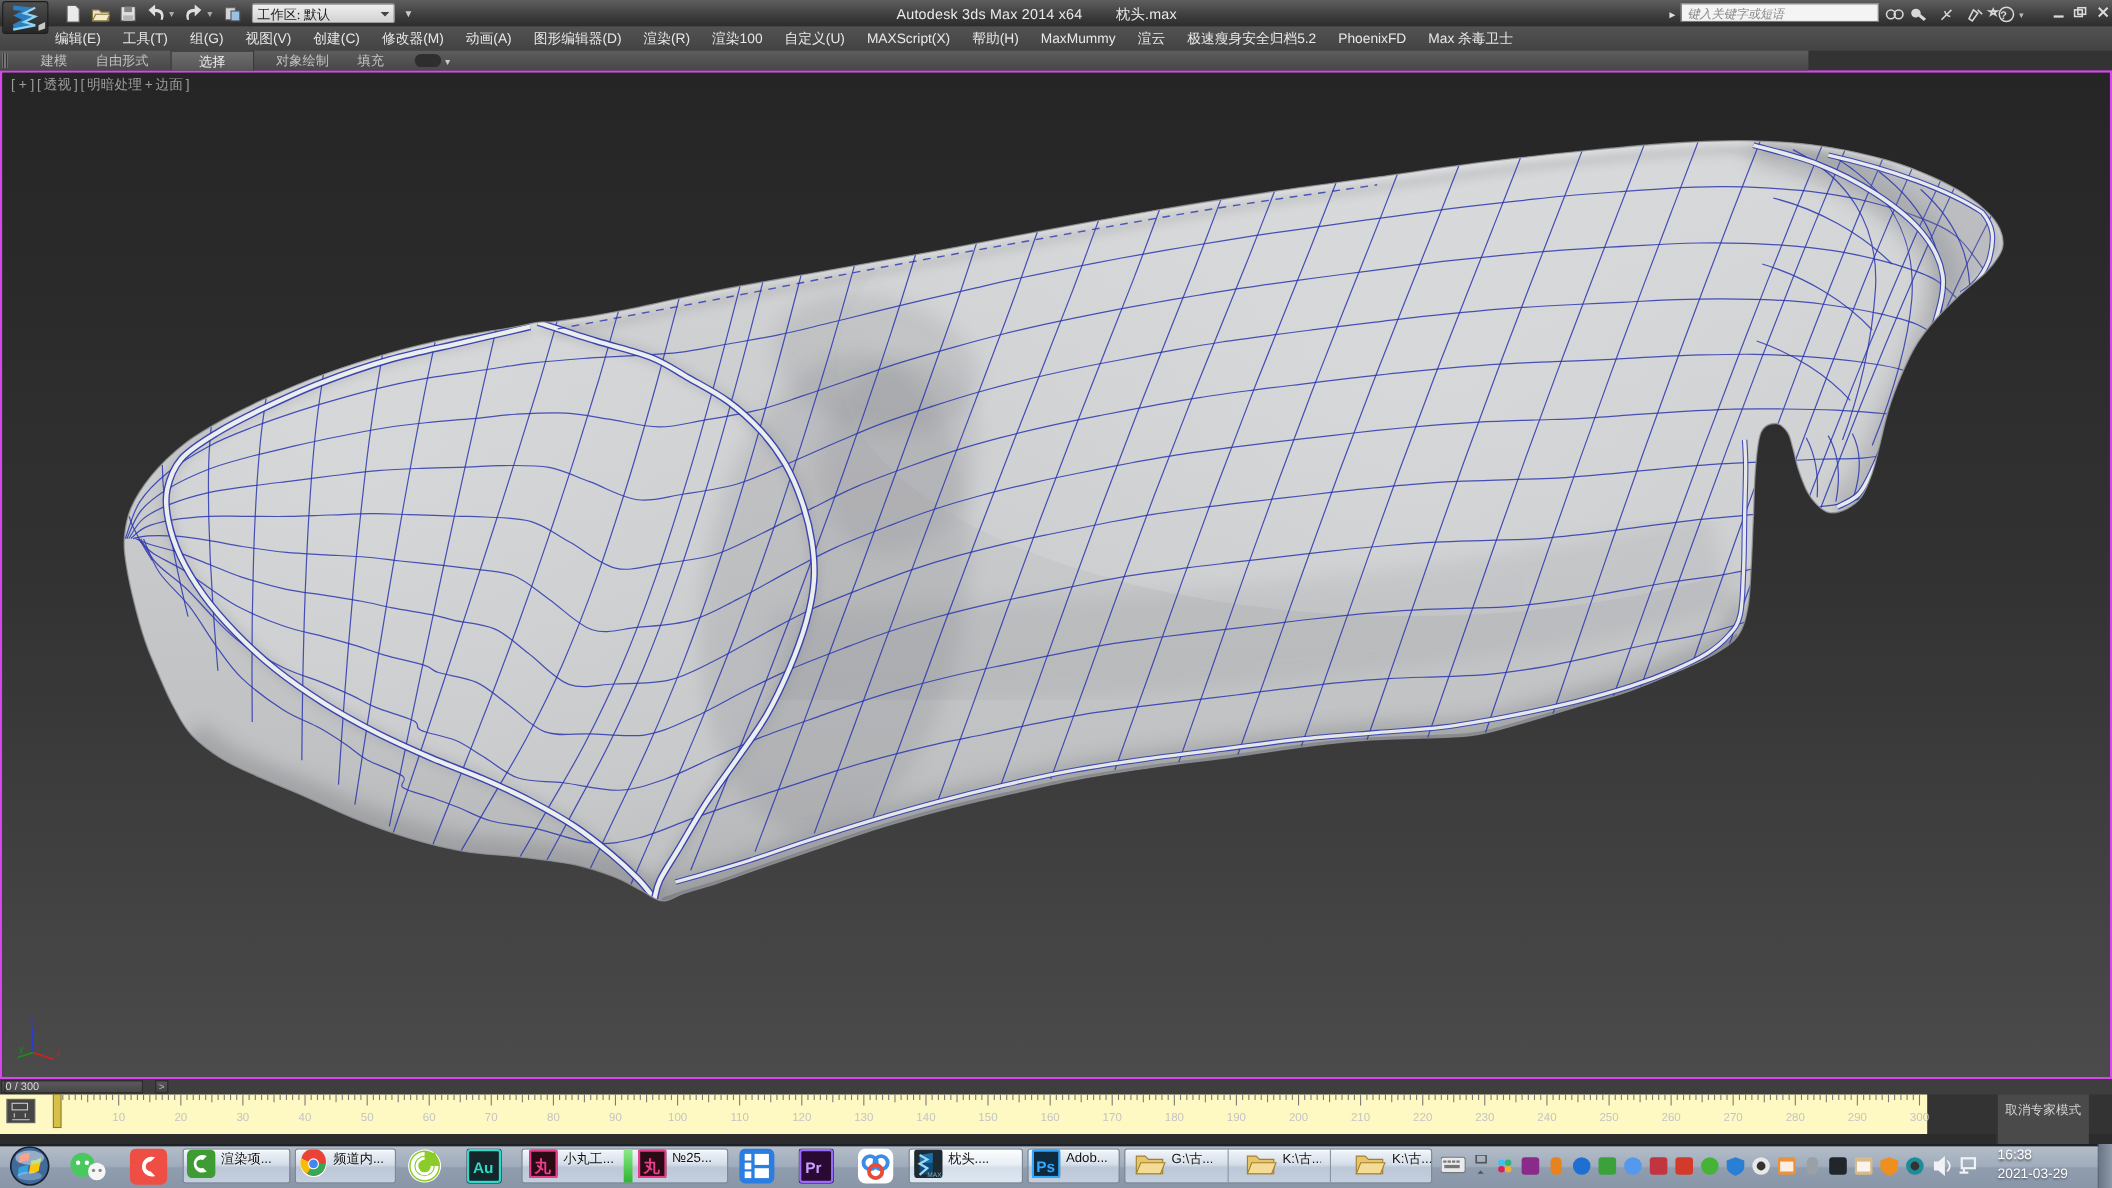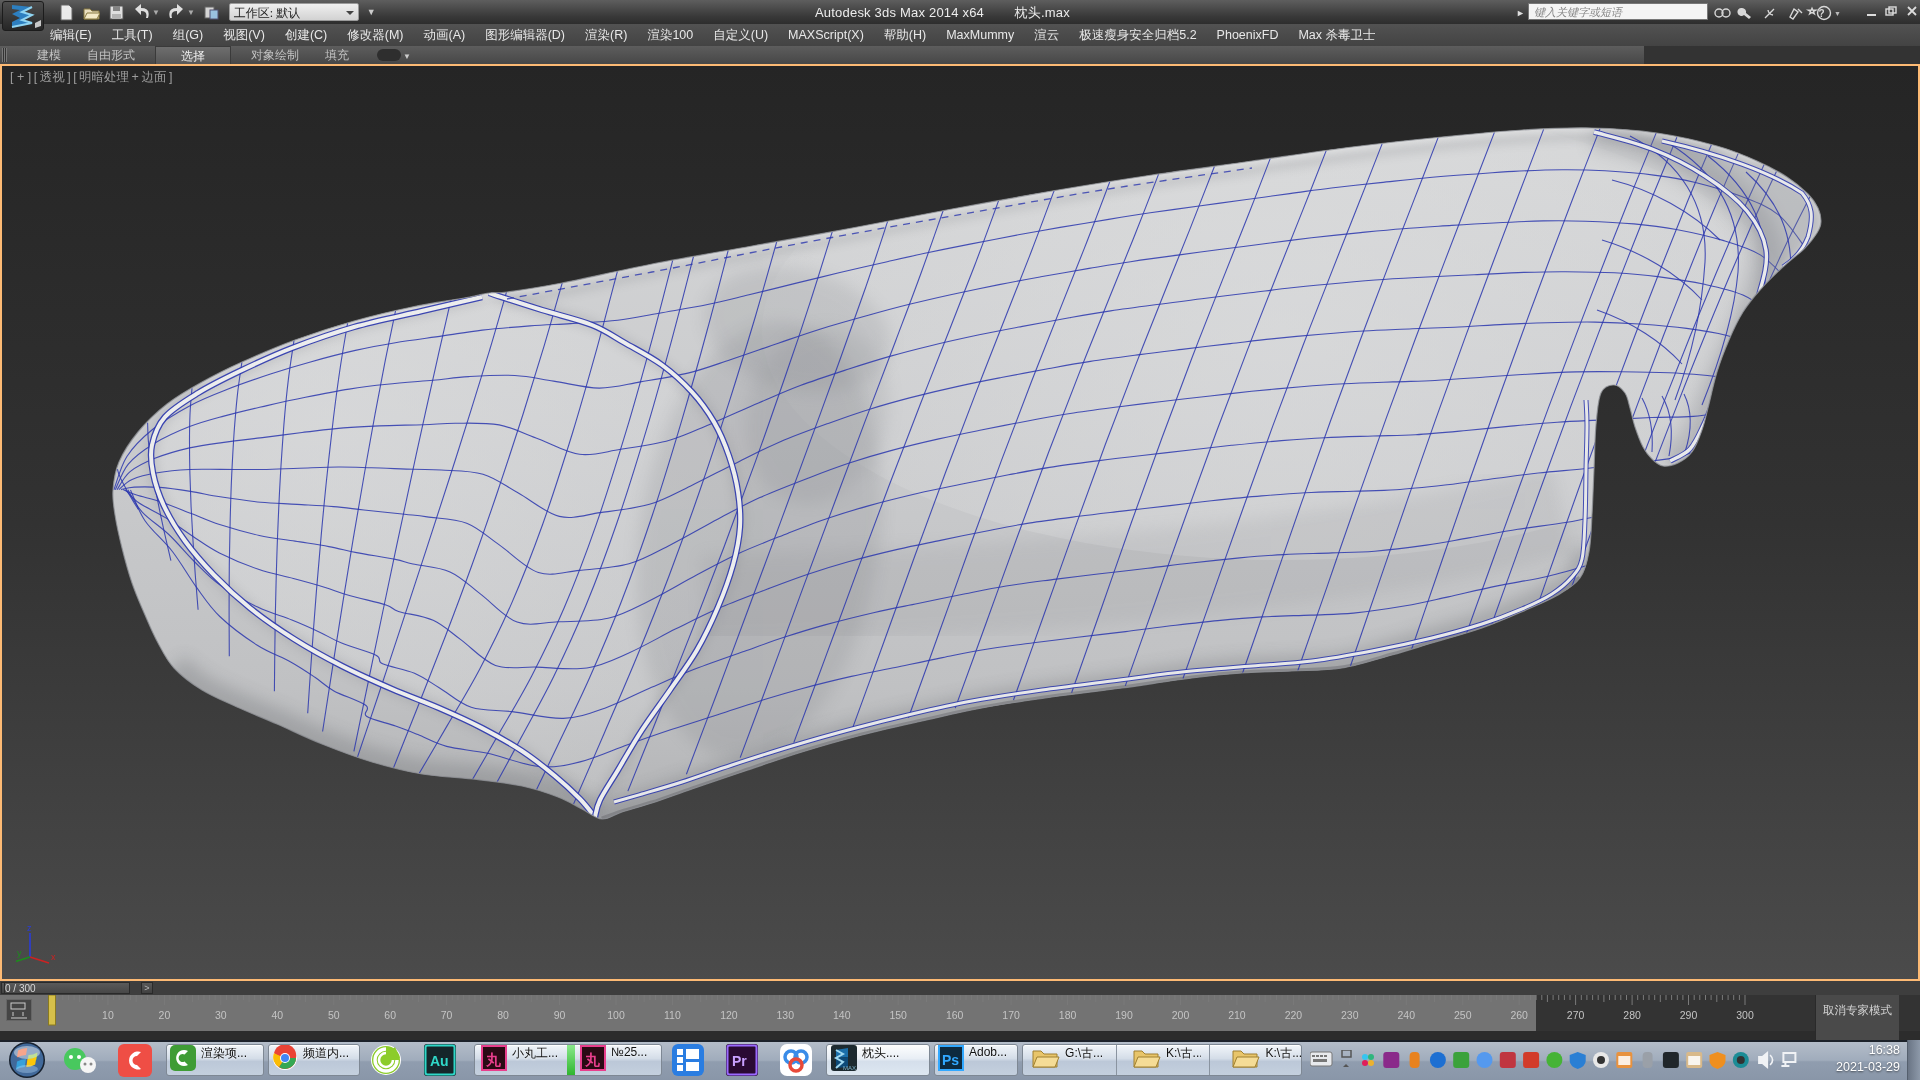--- a/index.html
+++ b/index.html
@@ -24,40 +24,40 @@
 
 #ribbon { position:absolute; left:0; top:46px; width:1644px; height:18px;
   background:linear-gradient(#5d5d5d,#474747); color:#c2c2c2; font-size:12px; display:flex; align-items:center; }
 #ribbon .tab { margin:0 13px; }
 #ribbon .seltab { background:linear-gradient(#6e6e6e,#565656); border:1px solid #3a3a3a; border-bottom:none;
   color:#f0f0f0; padding:1px 25px 2px 25px; margin:0 7px; height:18px; }
 #grip { position:absolute; left:2px; top:48px; width:5px; height:14px;
   background:repeating-linear-gradient(90deg,#777 0 1px,#333 1px 2px); }
 
 #viewport { position:absolute; left:0; top:64px; width:1920px; height:917px;
-  border:2px solid #fdba74; overflow:hidden; }
+  border:2px solid #d946ef; overflow:hidden; }
 #vplabel { position:absolute; left:8px; top:3px; color:#9d9d9d; font-size:12.5px; }
 
 #sliderrow { position:absolute; left:0; top:981px; width:1920px; height:14px; background:#3e3e3e; }
 #slidertrack { position:absolute; left:4px; top:1px; width:126px; height:12px; background:linear-gradient(#5a5a5a,#474747); border:1px solid #2a2a2a; color:#d8d8d8; font-size:10px; line-height:11px; }
 .sbtn { position:absolute; top:1px; width:12px; height:12px; background:linear-gradient(#585858,#404040); border:1px solid #2a2a2a; color:#bbb; font-size:9px; text-align:center; line-height:11px; }
-#rulerrow { position:absolute; left:0; top:995px; width:1536px; height:36px; background:#737373; }
+#rulerrow { position:absolute; left:0; top:995px; width:1752px; height:36px; background:#fef9c3; }
 #rulerrow .icon { position:absolute; left:6px; top:4px; width:26px; height:22px; border:1px solid #666; background:#454545; }
 #statusstrip { position:absolute; left:0; top:1031px; width:1920px; height:9px; background:#2c2c2c; }
 #expertbox { position:absolute; left:1815px; top:995px; width:84px; height:45px; background:#4a4a4a; border-left:1px solid #2a2a2a; color:#d5d5d5; font-size:11.5px; text-align:center; line-height:30px; }
 
 #taskbar { position:absolute; left:0; top:1040px; width:1920px; height:40px;
   background:linear-gradient(#b4bdc9 0%, #a0acbc 48%, #909daf 52%, #8996a8 100%);
   border-top:2px solid #1d222a; }
 .tbtn { position:absolute; top:1044px; height:32px; border-radius:3px;
   background:linear-gradient(#f2f6fa, #d4dde8 45%, #bcc8d8 55%, #c4d0de);
   border:1px solid #7e8894; box-shadow:inset 0 1px 0 #fff; display:flex; align-items:flex-start;
   color:#1a1a1a; font-size:12px; }
 .tbtn .txt { color:#111; text-shadow:0 1px 2px rgba(255,255,255,0.8); margin-left:5px; white-space:nowrap; overflow:hidden; }
-#clock { position:absolute; right:20px; top:1042px; width:84px; color:#fff; font-size:12.5px; text-align:right; text-shadow:0 1px 2px rgba(0,0,0,0.55); line-height:17px; }
+#clock { position:absolute; right:20px; top:1042px; width:84px; color:#fff; font-size:12.5px; text-align:left; text-shadow:0 1px 2px rgba(0,0,0,0.55); line-height:17px; }
 #showdesk { position:absolute; right:0; top:1040px; width:13px; height:40px; background:linear-gradient(90deg,#6a7585,#8d99a9); border-left:1px solid #55606e; }
 </style></head>
 <body>
 
 <div id="viewport">
     <svg width="1920" height="915" viewBox="0 66 1920 915" style="position:absolute;left:0;top:0">
 <defs>
 <clipPath id="pc">
           <path d="M111.0,490.0C111.7,481.2 112.8,471.7 117.0,462.0C121.2,452.3 128.0,441.7 136.0,432.0C144.0,422.3 154.3,412.3 165.0,404.0C175.7,395.7 187.5,389.0 200.0,382.0C212.5,375.0 224.5,369.0 240.0,362.0C255.5,355.0 274.3,346.8 293.0,340.0C311.7,333.2 332.5,326.5 352.0,321.0C371.5,315.5 391.7,310.8 410.0,307.0C428.3,303.2 449.2,300.3 462.0,298.0C474.8,295.7 479.8,294.0 487.0,293.0C494.2,292.0 492.8,293.7 505.0,292.0C517.2,290.3 535.8,287.7 560.0,283.0C584.2,278.3 618.3,270.2 650.0,264.0C681.7,257.8 716.7,252.0 750.0,246.0C783.3,240.0 816.7,234.2 850.0,228.0C883.3,221.8 916.7,215.2 950.0,209.0C983.3,202.8 1016.7,196.7 1050.0,191.0C1083.3,185.3 1116.7,180.0 1150.0,175.0C1183.3,170.0 1216.7,165.7 1250.0,161.0C1283.3,156.3 1318.3,151.0 1350.0,147.0C1381.7,143.0 1411.7,139.8 1440.0,137.0C1468.3,134.2 1495.0,131.5 1520.0,130.0C1545.0,128.5 1567.5,127.5 1590.0,128.0C1612.5,128.5 1634.2,130.0 1655.0,133.0C1675.8,136.0 1698.3,141.3 1715.0,146.0C1731.7,150.7 1743.3,155.8 1755.0,161.0C1766.7,166.2 1776.5,171.5 1785.0,177.0C1793.5,182.5 1800.8,188.8 1806.0,194.0C1811.2,199.2 1813.8,203.3 1816.0,208.0C1818.2,212.7 1819.2,217.8 1819.0,222.0C1818.8,226.2 1817.7,228.7 1815.0,233.0C1812.3,237.3 1808.5,242.5 1803.0,248.0C1797.5,253.5 1789.5,259.0 1782.0,266.0C1774.5,273.0 1764.8,282.3 1758.0,290.0C1751.2,297.7 1746.2,303.7 1741.0,312.0C1735.8,320.3 1731.3,330.0 1727.0,340.0C1722.7,350.0 1718.3,361.3 1715.0,372.0C1711.7,382.7 1709.5,394.3 1707.0,404.0C1704.5,413.7 1702.8,422.0 1700.0,430.0C1697.2,438.0 1694.0,446.5 1690.0,452.0C1686.0,457.5 1680.8,460.7 1676.0,463.0C1671.2,465.3 1665.3,466.7 1661.0,466.0C1656.7,465.3 1653.3,462.2 1650.0,459.0C1646.7,455.8 1643.8,452.3 1641.0,447.0C1638.2,441.7 1635.2,433.5 1633.0,427.0C1630.8,420.5 1629.7,413.7 1628.0,408.0C1626.3,402.3 1625.7,396.8 1623.0,393.0C1620.3,389.2 1616.0,385.0 1612.0,385.0C1608.0,385.0 1602.0,386.3 1599.0,393.0C1596.0,399.7 1595.2,412.2 1594.0,425.0C1592.8,437.8 1592.7,455.0 1592.0,470.0C1591.3,485.0 1590.8,501.3 1590.0,515.0C1589.2,528.7 1589.0,541.5 1587.0,552.0C1585.0,562.5 1583.2,570.8 1578.0,578.0C1572.8,585.2 1565.0,589.7 1556.0,595.0C1547.0,600.3 1536.7,604.5 1524.0,610.0C1511.3,615.5 1495.7,622.5 1480.0,628.0C1464.3,633.5 1445.0,638.5 1430.0,643.0C1415.0,647.5 1405.0,650.8 1390.0,655.0C1375.0,659.2 1356.7,665.3 1340.0,668.0C1323.3,670.7 1306.7,670.2 1290.0,671.0C1273.3,671.8 1256.7,671.8 1240.0,673.0C1223.3,674.2 1210.0,675.5 1190.0,678.0C1170.0,680.5 1143.3,684.8 1120.0,688.0C1096.7,691.2 1073.3,693.7 1050.0,697.0C1026.7,700.3 1001.7,704.0 980.0,708.0C958.3,712.0 940.0,716.5 920.0,721.0C900.0,725.5 880.0,729.8 860.0,735.0C840.0,740.2 820.0,745.8 800.0,752.0C780.0,758.2 758.3,765.8 740.0,772.0C721.7,778.2 705.0,783.8 690.0,789.0C675.0,794.2 661.7,799.2 650.0,803.0C638.3,806.8 628.3,809.3 620.0,812.0C611.7,814.7 606.7,819.5 600.0,819.0C593.3,818.5 587.3,812.7 580.0,809.0C572.7,805.3 566.0,800.8 556.0,797.0C546.0,793.2 534.3,789.0 520.0,786.0C505.7,783.0 486.7,781.0 470.0,779.0C453.3,777.0 436.7,776.8 420.0,774.0C403.3,771.2 386.7,767.0 370.0,762.0C353.3,757.0 335.8,750.3 320.0,744.0C304.2,737.7 289.2,730.2 275.0,724.0C260.8,717.8 247.5,712.7 235.0,707.0C222.5,701.3 210.5,696.5 200.0,690.0C189.5,683.5 179.3,675.8 172.0,668.0C164.7,660.2 160.8,651.8 156.0,643.0C151.2,634.2 147.3,625.0 143.0,615.0C138.7,605.0 133.8,594.2 130.0,583.0C126.2,571.8 122.8,559.3 120.0,548.0C117.2,536.7 114.5,524.7 113.0,515.0C111.5,505.3 110.3,498.8 111.0,490.0Z"></path>
         </clipPath>

